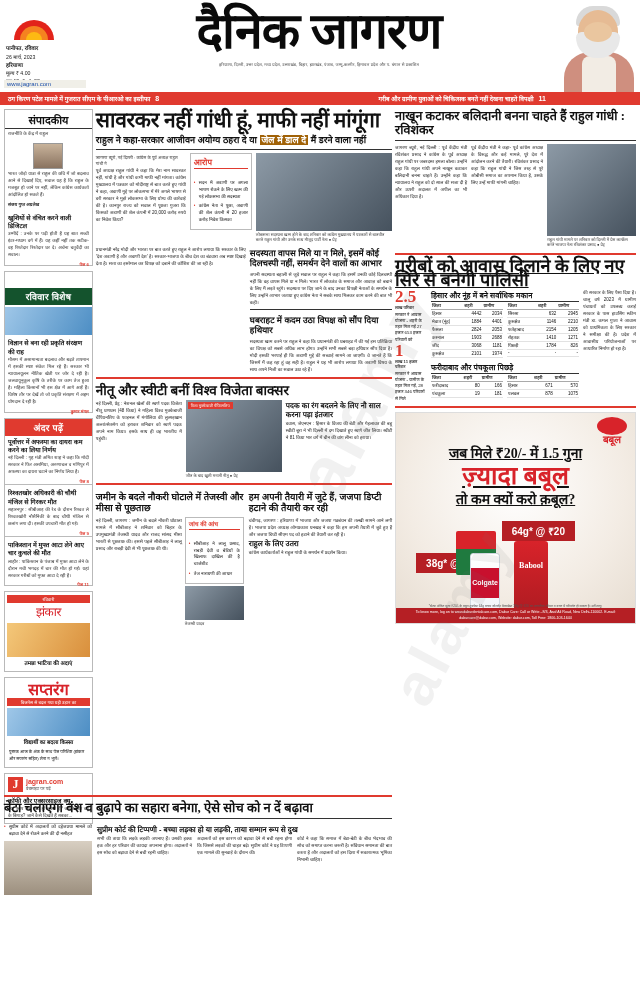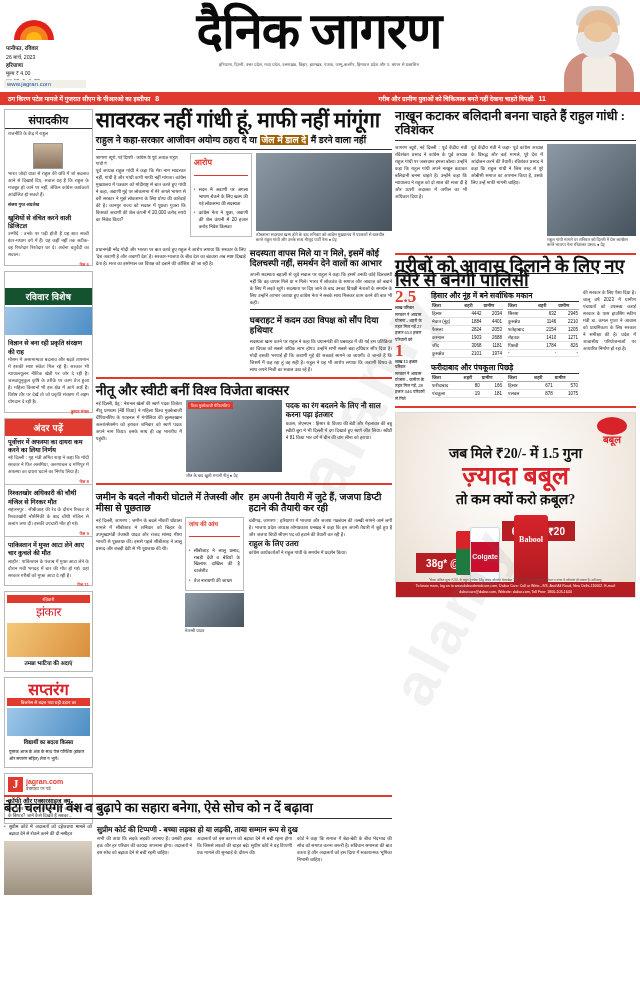--- a/index.html
+++ b/index.html
@@ -112,42 +112,43 @@
   .byline { font-size:4.3px; color:#444; padding:1px 0; }
   .body-txt { font-size:4.55px; line-height:1.54; text-align: justify; color:#222; }
   .cols3 { column-count: 3; column-gap: 5px; }
 
   .photo { background: linear-gradient(135deg,#8d9aa6,#46525e); position:relative; }
   .photo.p1 { height: 78px; }
   .photo.p2 { height: 72px; }
   .photo-cap { font-size:4.1px; color:#333; line-height:1.3; padding:1px 0; }
 
   .aarop-box { border:1px solid #bbb; padding:2px 3px; }
-  .aarop-title { color:#e03a2f; font-weight:bold; font-size:8px; border-bottom:1px solid #e03a2f; padding-bottom:8px; margin-bottom:11px;}
+  .aarop-title { color:#e03a2f; font-weight:bold; font-size:8px; border-bottom:1px solid #e03a2f; padding-bottom:1px; margin-bottom:11px;}
   .aarop-li { font-size:4.5px; line-height:1.5; padding-left:5px; position:relative; margin-bottom:3px; text-align:justify;}
   .aarop-li:before { content:"•"; position:absolute; left:0; color:#e03a2f; }
 
   
   .tbl-title { font-weight:bold; font-size:7.6px; border-bottom:1px solid #333; padding:1px 0; }
   table.data { width:100%; border-collapse: collapse; font-size:4.5px; }
   table.data th { font-weight:bold; text-align:left; padding:.5px 1px; border-bottom:1px solid #aaa; color:#333;}
   table.data td { padding:.5px 1px; border-bottom:1px solid #e2e2e2; }
   table.data td.num { text-align:right; }
   .dt-wrap { display:flex; gap:4px; }
   .dt-wrap > div { flex:1; }
 
   .bignum { font-family:"Liberation Serif",serif; font-weight:bold; font-size:17px; color:#e03a2f; line-height:16px;}
   .bignum-u { font-size:4.2px; color:#333; font-weight:bold;}
   .stat-blk { font-size:4.3px; line-height:1.45; padding-top:2px;}
 
   
   .babool {
-    position: relative; height: 186px; overflow:hidden;
+    position: relative; height: 212px; overflow:hidden;
     background: radial-gradient(circle at 50% 35%, #ffffff 0%, #f3ece4 60%, #e6dcd0 100%);
     border:1px solid #ddd;
+    text-decoration:underline;
   }
   .bab-logo { position:absolute; right:8px; top:4px; text-align:center; }
   .bab-logo-o { width:30px; height:18px; border-radius:50%; background:#d8232a; margin:0 auto; }
   .bab-logo-t { font-family:"Liberation Serif",serif; font-weight:bold; color:#d8232a; font-size:10px; margin-top:-3px;}
   .bab-l1 { text-align:center; padding-top:30px; font-weight:bold; font-size:14px; color:#111; font-family:"Liberation Serif",serif;}
   .bab-l2 { text-align:center; font-family:"Liberation Serif",serif; font-weight:bold; font-size:25px; color:#d8232a; line-height:27px;}
   .bab-l3 { text-align:center; font-weight:bold; font-size:14px; color:#111; font-family:"Liberation Serif",serif;}
   .ribbon { position:absolute; background:#b51f24; color:#fff; font-weight:bold; font-size:10px; padding:3px 10px; }
   .ribbon.r1 { right: 60px; top: 108px; }
   .ribbon.r2 { left: 20px; top: 140px; }

